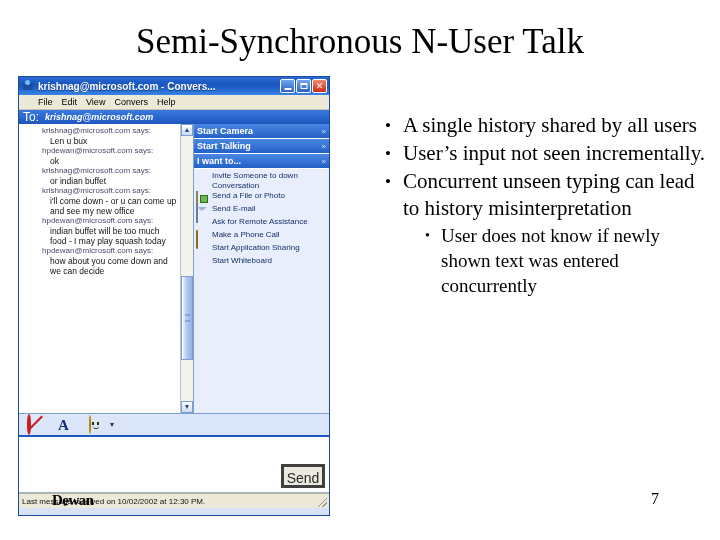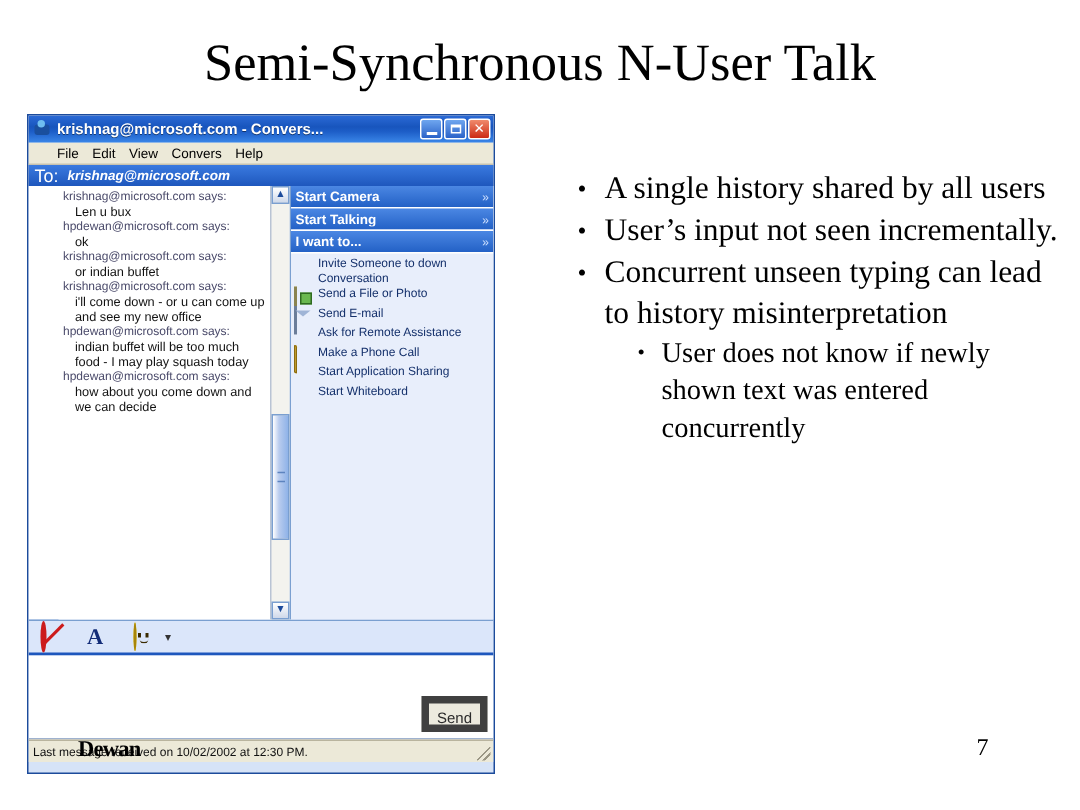--- a/index.html
+++ b/index.html
@@ -482,23 +482,23 @@
     font-size: 9px;
     color: #000;
     padding: 2px;
     box-sizing: border-box;
   }
   #mw-send-button {
     flex: 0 0 44px;
     width: 44px;
     height: 24px;
     background: #eceade;
-    border: 5px solid #404040;
-    box-sizing: border-box;
-    font-size: 10px;
+    border: 3px solid #404040;
+    box-sizing: border-box;
+    font-size: 14px;
     color: #2b2b2b;
     text-align: center;
     line-height: 22px;
     margin-left: 4px;
   }
 
   
   #mw-statusbar {
     height: 15px;
     background: #ece9d8;

